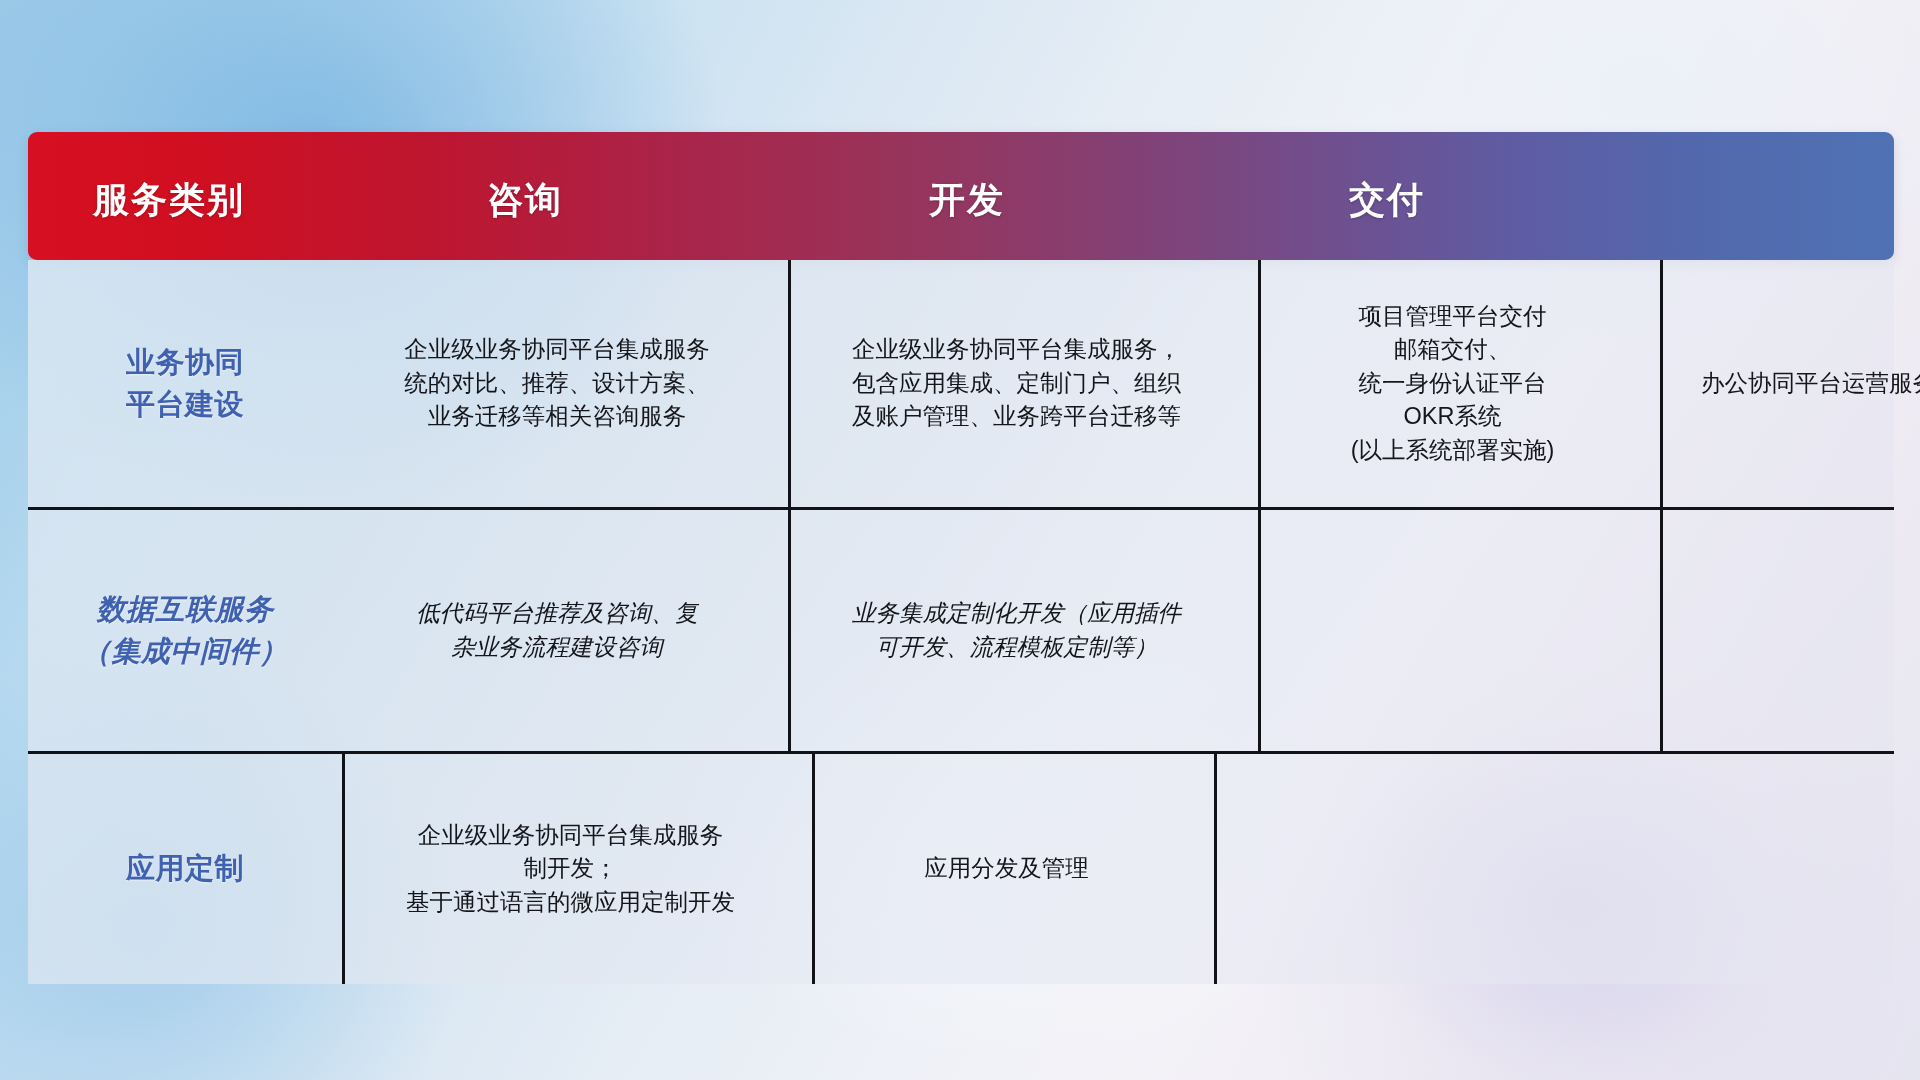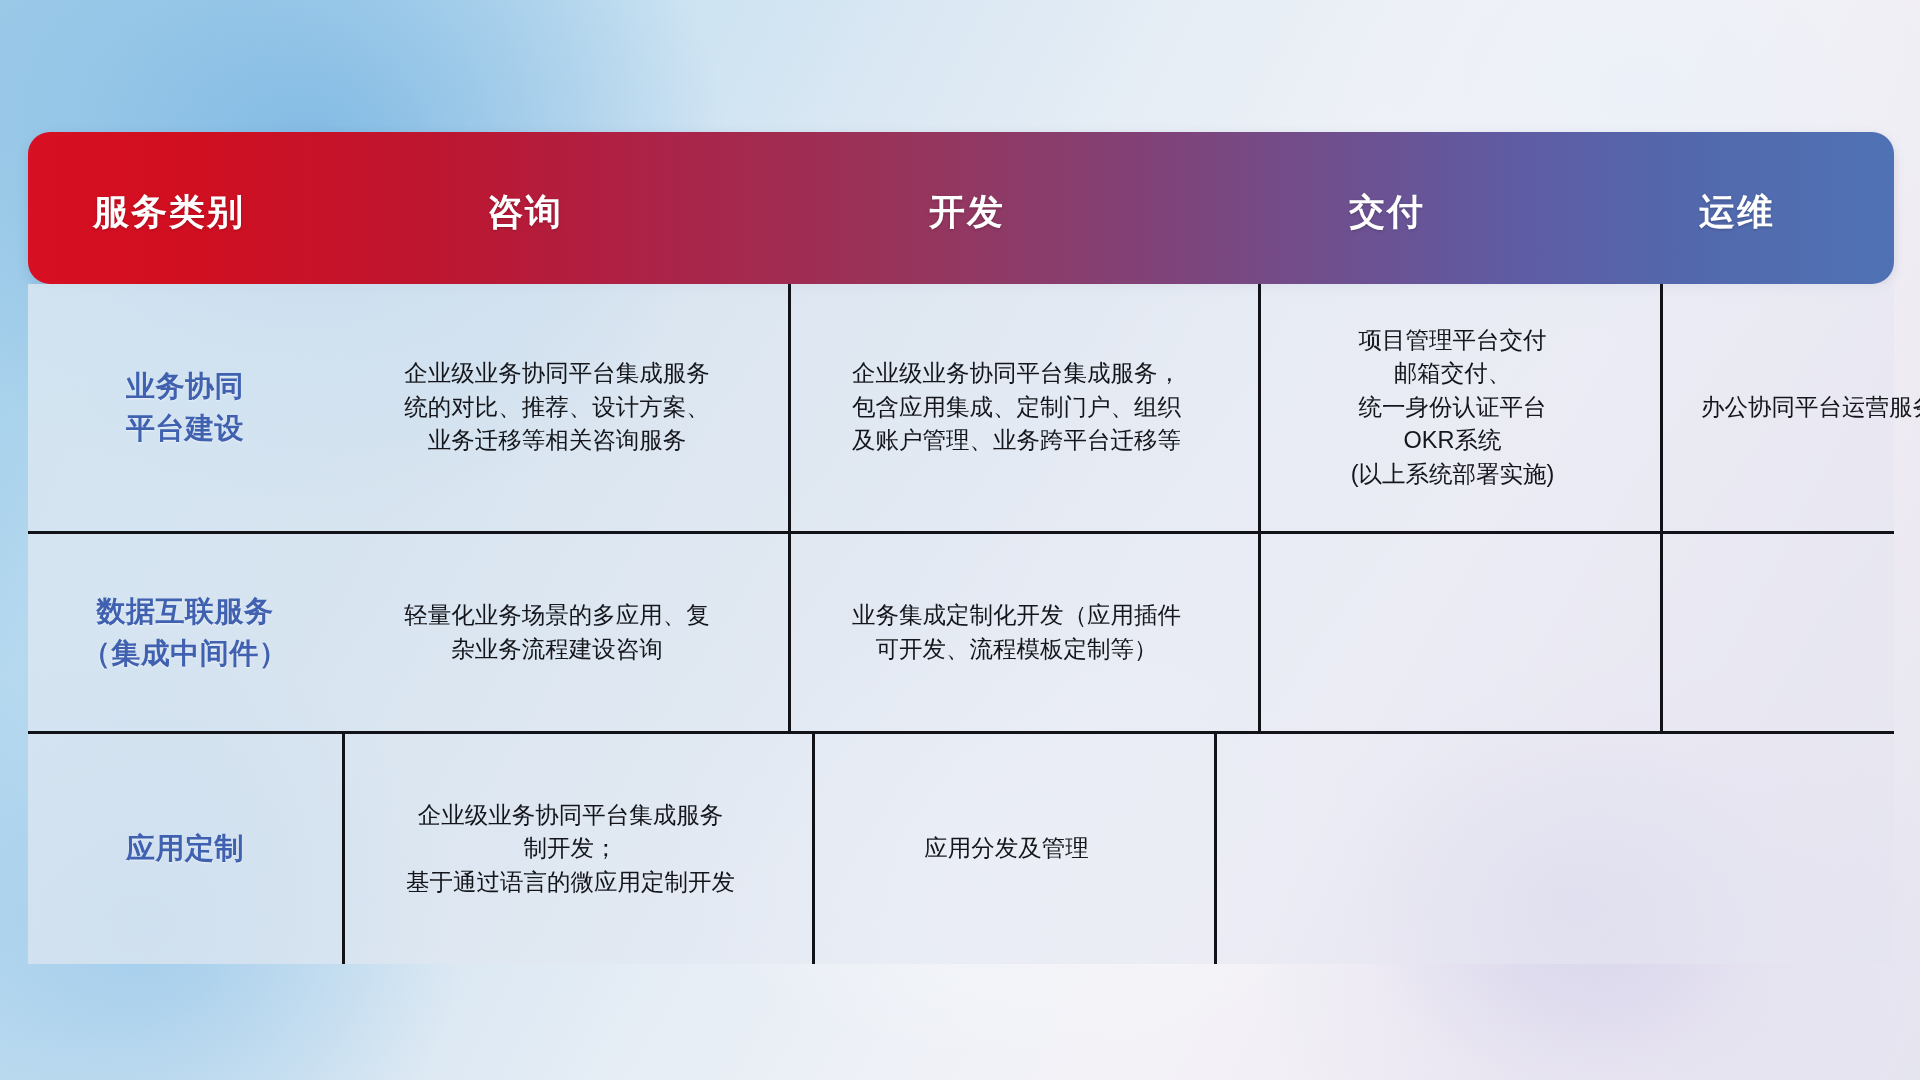--- a/index.html
+++ b/index.html
@@ -75,22 +75,22 @@
   #table-wrap {
     position: absolute;
     left: 28px;
     top: 132px;
     width: 1866px;
   }
 
   
   #header-row {
     display: flex;
-    height: 152px;
-    border-radius: 22px;
+    height: 128px;
+    border-radius: 9px;
     overflow: hidden;
     background: linear-gradient(90deg,
         #d70f22 0%,
         #d00f21 9%,
         #bd1630 22%,
         #ab2348 34%,
         #993359 46%,
         #814277 60%,
         #6f4f8e 70%,
         #5e5ca4 80%,
@@ -153,42 +153,41 @@
   }
 
   
   .c0 { width: 282px; flex: 0 0 282px; }
   .c1 { width: 430px; flex: 0 0 430px; }
   .c2 { width: 454px; flex: 0 0 454px; }
   .c3 { width: 386px; flex: 0 0 386px; text-align: center; }
   .c4 { width: 314px; flex: 0 0 314px; }
 
   .r0 { height: 247px; }
-  .r1 { height: 200px; }
+  .r1 { height: 244px; font-style: italic; }
   .r2 { height: 233px; }
 </style>
 </head>
 <body>
 
 <div id="bg-base"></div>
 <div id="bg-glow-tl"></div>
 <div id="bg-glow-bl"></div>
 <div id="bg-glow-tr"></div>
 <div id="bg-glow-br"></div>
 <div id="bg-glow-mr"></div>
 <div id="bg-sheen"></div>
 
 <div id="table-wrap">
 
   <div id="header-row">
     <div class="hcell c0">服务类别</div>
     <div class="hcell c1">咨询</div>
     <div class="hcell c2">开发</div>
     <div class="hcell c3">交付</div>
-    <div class="hcell c4">运维</div>
   </div>
 
   <div id="body-panel">
 
     <div class="brow r0">
       <div class="bcell c0 cat">业务协同
 平台建设</div>
       <div class="bcell c1">企业级业务协同平台集成服务
 统的对比、推荐、设计方案、
 业务迁移等相关咨询服务</div>
@@ -199,21 +198,21 @@
 邮箱交付、
 统一身份认证平台
 OKR系统
 (以上系统部署实施)</div>
       <div class="bcell c4 divider-left">办公协同平台运营服务</div>
     </div>
 
     <div class="brow r1">
       <div class="bcell c0 cat">数据互联服务
 （集成中间件）</div>
-      <div class="bcell c1">轻量化业务场景的多应用、复
+      <div class="bcell c1">低代码平台推荐及咨询、复
 杂业务流程建设咨询</div>
       <div class="bcell c2 divider-left">业务集成定制化开发（应用插件
 可开发、流程模板定制等）</div>
       <div class="bcell c3 divider-left"></div>
       <div class="bcell c4 divider-left"></div>
     </div>
 
     <div class="brow r2">
       <div class="bcell c0 cat">应用定制</div>
       <div class="bcell c2 divider-left">企业级业务协同平台集成服务

